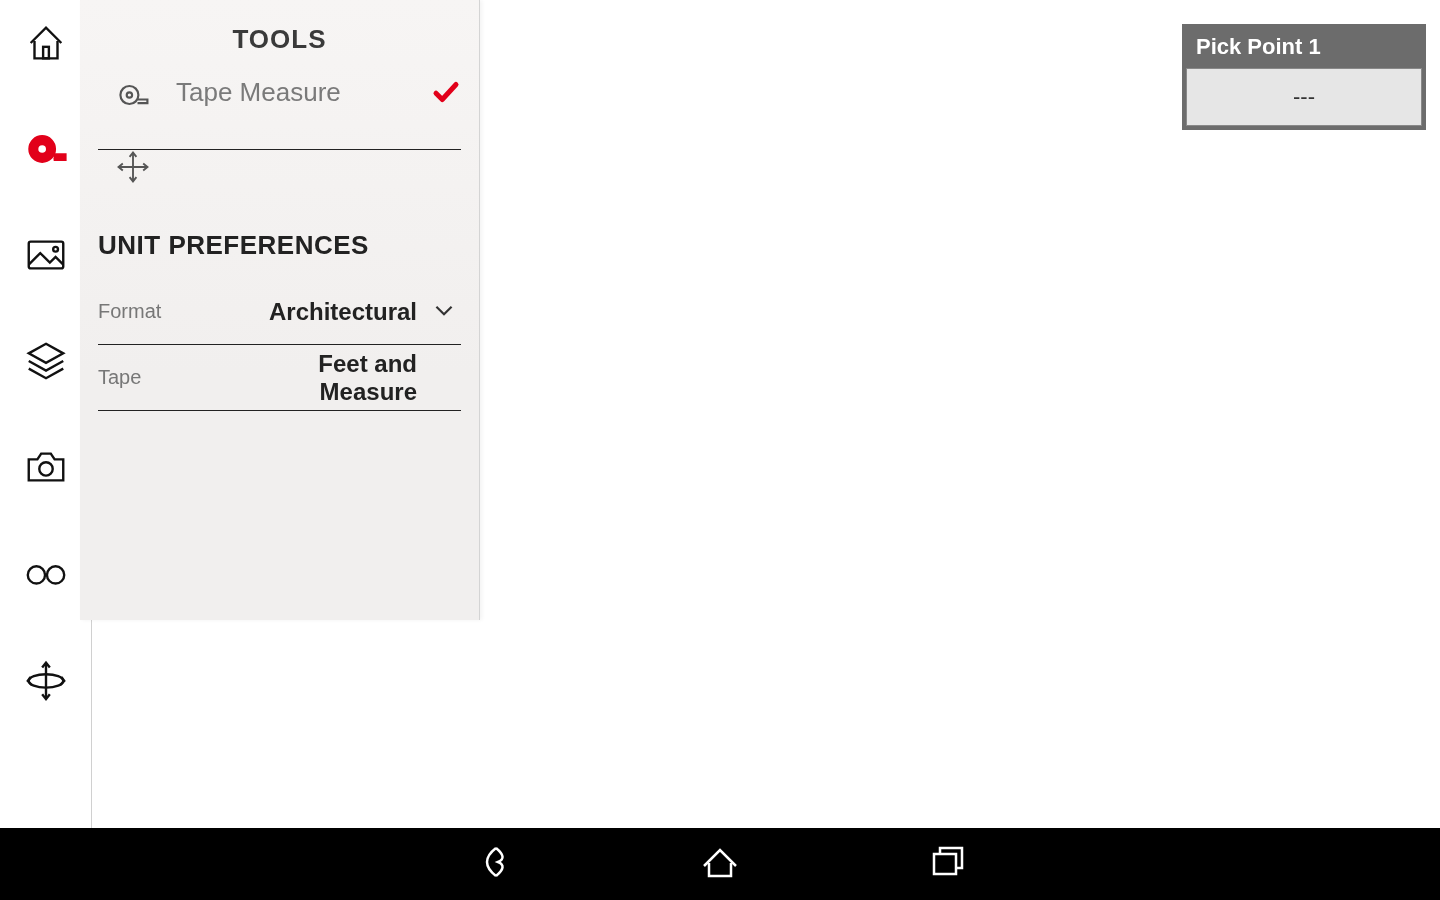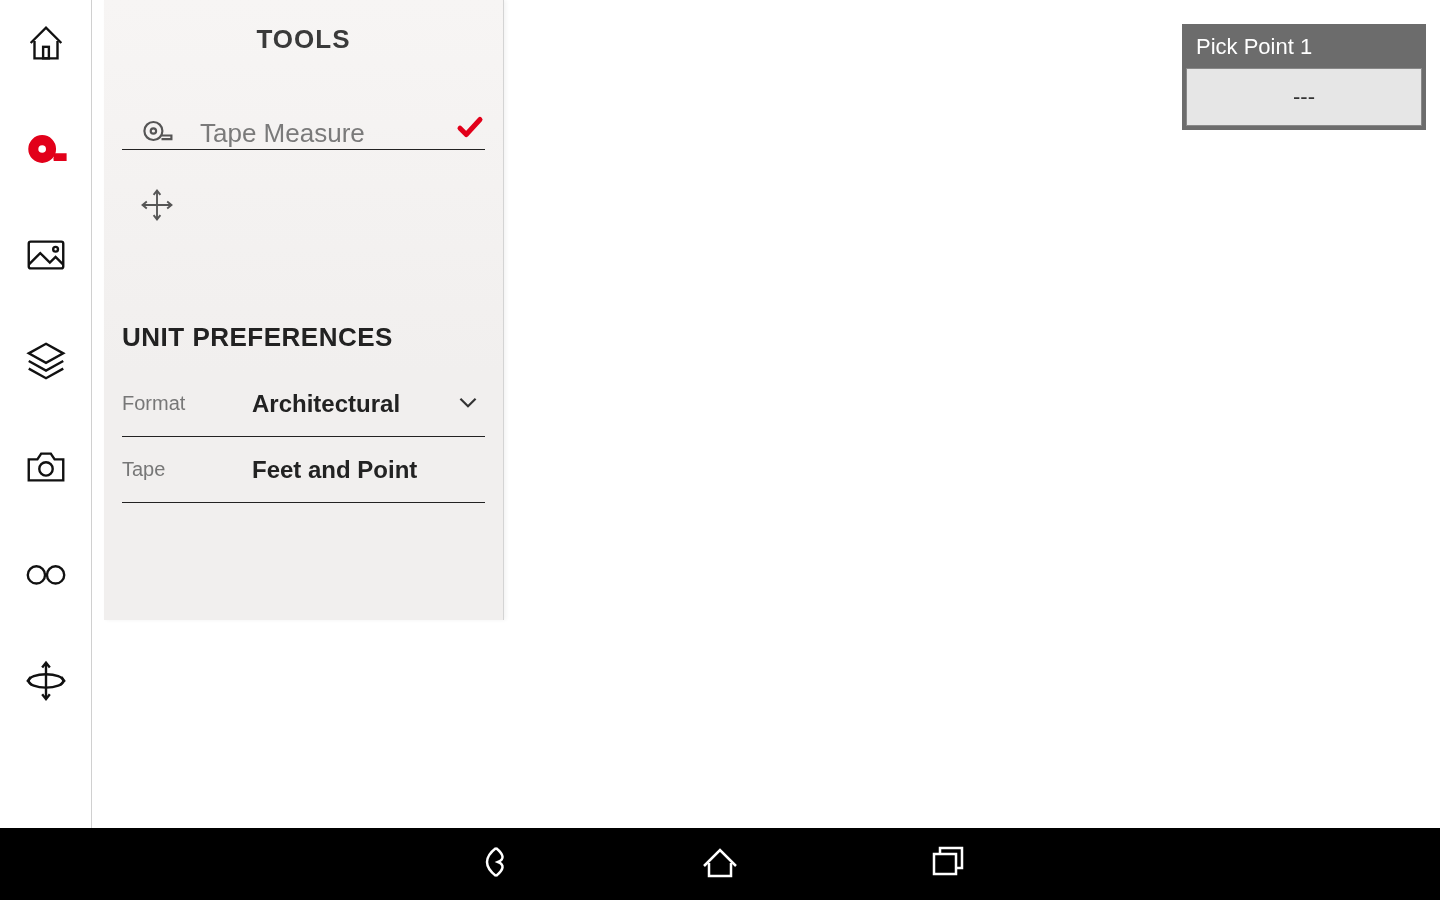--- a/index.html
+++ b/index.html
@@ -12,72 +12,71 @@
     position: absolute; left: 0; top: 0; width: 92px; height: 828px;
     background: #fff; border-right: 1px solid #d0d0d0;
     display: flex; flex-direction: column; align-items: center;
     padding-top: 18px; gap: 56px;
   }
   .rail .ico { width: 50px; height: 50px; display:flex; align-items:center; justify-content:center; cursor:pointer; }
   .rail svg { width: 46px; height: 46px; }
   
   
   .panel {
-    position: absolute; left: 104px; top: 0; width: 400px; height: 620px;
+    position: absolute; left: 80px; top: 0; width: 400px; height: 620px;
     background: linear-gradient(to bottom, #f7f5f4, #f1efee 60%, #f1efee);
     border-right: 1px solid #d4d4d4;
     box-shadow: 2px 0 4px rgba(0,0,0,0.05);
     padding-top: 14px;
   }
   .panel-title {
     text-align: center; font-size: 26px; font-weight: 700; letter-spacing: 1px;
     color: #3a3a3a; padding: 10px 0 22px;
   }
   .tool-row {
-    display: flex; align-items: flex-end; height: 72px;
+    display: flex; align-items: flex-start; height: 72px;
     padding: 0 18px 0 32px; position: relative;
   }
   .tool-row .tool-ico { width: 42px; display:flex; justify-content:center; }
   .tool-row .tool-label { flex: 1; font-size: 26px; color: #7a7a7a; padding-left: 22px; }
   .tool-row .check { color: #e2001a; font-size: 30px; font-weight: 900; }
   .sep { height:1px; background:#222; margin: 0 18px; }
   
   .unitpref {
-    margin-top: 92px;
     padding: 0 18px;
   }
   .unitpref-title {
     font-size: 26px; font-weight: 800; letter-spacing: 0.5px; color:#222;
     padding: 8px 0 18px 0;
   }
   .pref-row {
     display: flex; align-items: center; height: 66px;
     border-bottom: 1px solid #222;
   }
   .pref-row:first-of-type { border-top: 1px solid #222; }
   .pref-label { flex: 0 0 130px; font-size: 20px; color: #777; }
-  .pref-value { flex: 1; font-size: 24px; font-weight: 700; color:#222; padding-right: 14px; }
+  .pref-value { flex: 1; font-size: 24px; font-weight: 700; color:#222; text-align: right; padding-right: 14px; }
   .pref-chev { width: 30px; color:#444; }
   .pref-chev svg { width:26px; height:26px; }
   
   
   .canvas {
     position: absolute; left: 92px; top: 0; right: 0; height: 828px;
     z-index: -1;
   }
   .canvas svg { width: 100%; height: 100%; }
   .dim-text { font-family: Arial, sans-serif; font-size: 16px; fill: #222; text-anchor: middle; }
   
   
   .pick {
     position: absolute; right: 14px; top: 24px; width: 244px;
     background: #6c6c6c; padding: 4px;
   }
   .pick-title {
-    color: #fff; font-size: 22px; font-weight: 400; padding: 6px 10px 8px;
+    color: #fff; font-size: 22px; font-weight: 700; padding: 6px 10px 8px;
   }
   .pick-field {
     background: #e6e6e6; border: 1px solid #888; height: 58px;
     display:flex; align-items:center; justify-content:center;
     font-size: 22px; color:#333;
   }
   
   
   .navbar {
     position: absolute; left:0; bottom:0; width:1440px; height:72px;
@@ -277,21 +276,21 @@
         <div class="pref-label">Format</div>
         <div class="pref-value">Architectural</div>
         <div class="pref-chev">
           <svg viewBox="0 0 24 24">
               <path d="M5 9 L12 16 L19 9" fill="none" stroke="#333" stroke-width="2"></path>
             </svg>
         </div>
       </div>
       <div class="pref-row">
         <div class="pref-label">Tape</div>
-        <div class="pref-value">Feet and Point</div>
+        <div class="pref-value">Feet and Measure</div>
         <div class="pref-chev"></div>
       </div>
     </div>
   </div>
 
   <div class="pick">
     <div class="pick-title">Pick Point 1</div>
     <div class="pick-field">---</div>
   </div>
 

